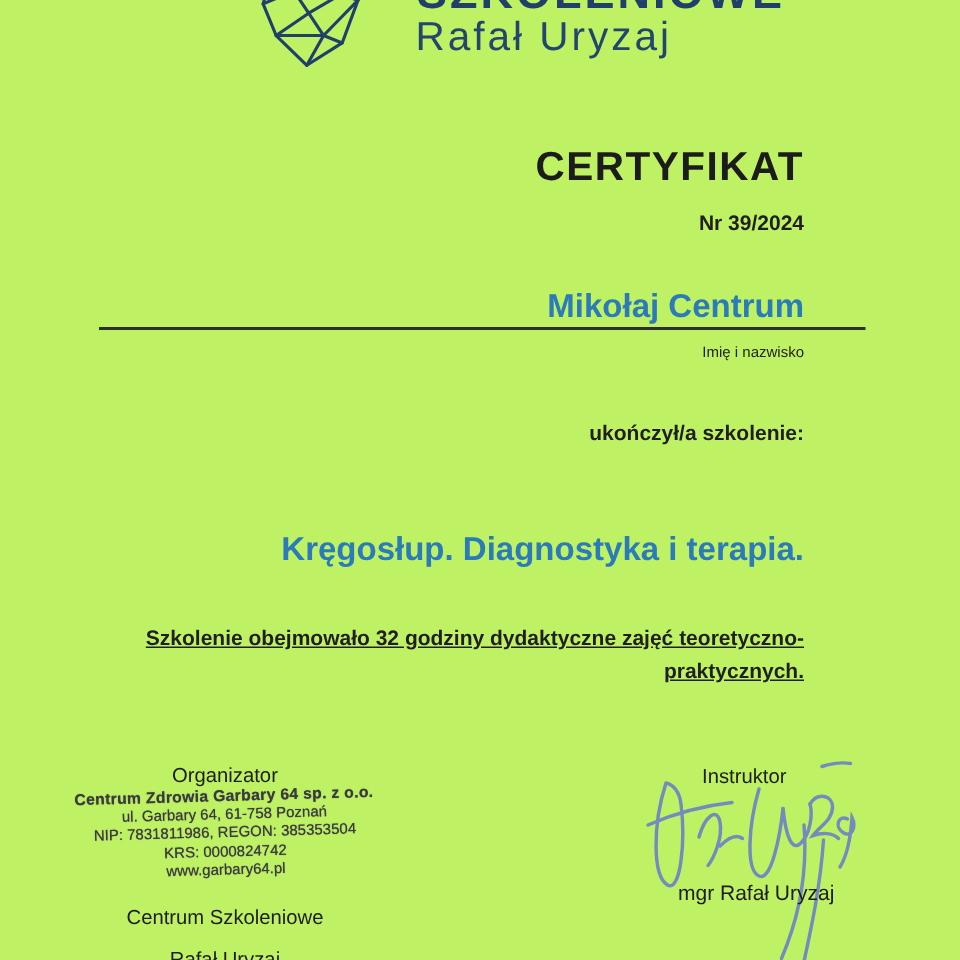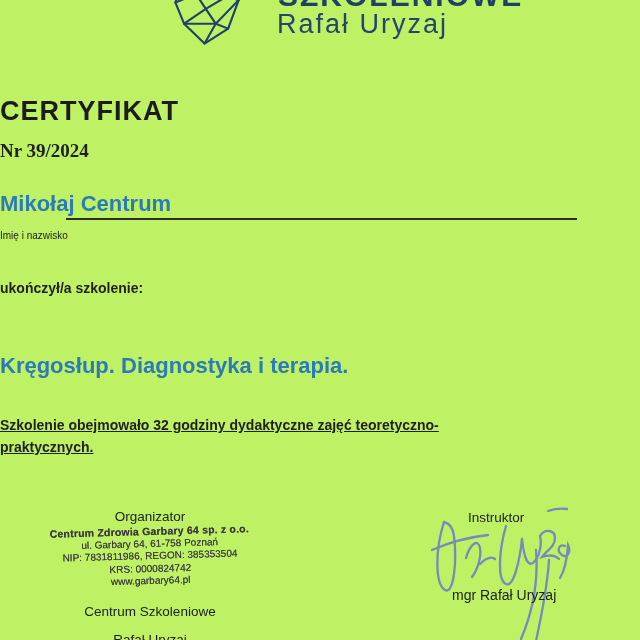--- a/index.html
+++ b/index.html
@@ -4,36 +4,36 @@
 <style>
   html,body{margin:0;padding:0;background:#ffffff;}
   .certificate{
     position:relative;
     width:640px;height:640px;
     background:#bef264;
     overflow:hidden;
     font-family:"Liberation Sans", sans-serif;
     color:#1f1f1f;
   }
-  .center-text{position:absolute;left:0;width:536px;text-align:left;}
+  .center-text{position:absolute;left:0;width:536px;text-align:right;}
   
   .logo-mark{position:absolute;left:152px;top:-16px;width:120px;height:62px;}
   .logo-brand{
     position:absolute;left:278px;top:-21px;
     font-size:30px;font-weight:bold;letter-spacing:2px;
     color:#20406a;
   }
   .logo-sub{
     position:absolute;left:277px;top:9px;
     font-size:27px;font-weight:400;letter-spacing:2px;
     color:#24456e;
   }
   
   .title{top:96px;font-size:27px;font-weight:bold;letter-spacing:1px;color:#1c1c1c;}
-  .cert-number{top:140px;font-size:19px;font-weight:bold;font-family:Liberation Serif, serif;}
+  .cert-number{top:140px;font-size:14px;font-weight:bold;}
   .recipient-name{top:191px;font-size:22px;font-weight:bold;color:#2b7ab9;}
   .name-line{position:absolute;left:66px;top:218px;width:511px;height:2px;background:#2e2e2e;}
   .name-caption{top:230px;font-size:10px;color:#232323;}
   .completion{top:280px;font-size:14px;font-weight:bold;}
   .course-title{top:353px;font-size:22px;font-weight:bold;color:#2b7ab9;}
   .course-desc{top:414px;font-size:14px;font-weight:bold;line-height:22px;text-decoration:underline;}
   
   .organizer-block{position:absolute;left:38px;top:509px;width:224px;text-align:center;}
   .organizer-label{font-size:13.5px;color:#1d1d1d;}
   .stamp{

